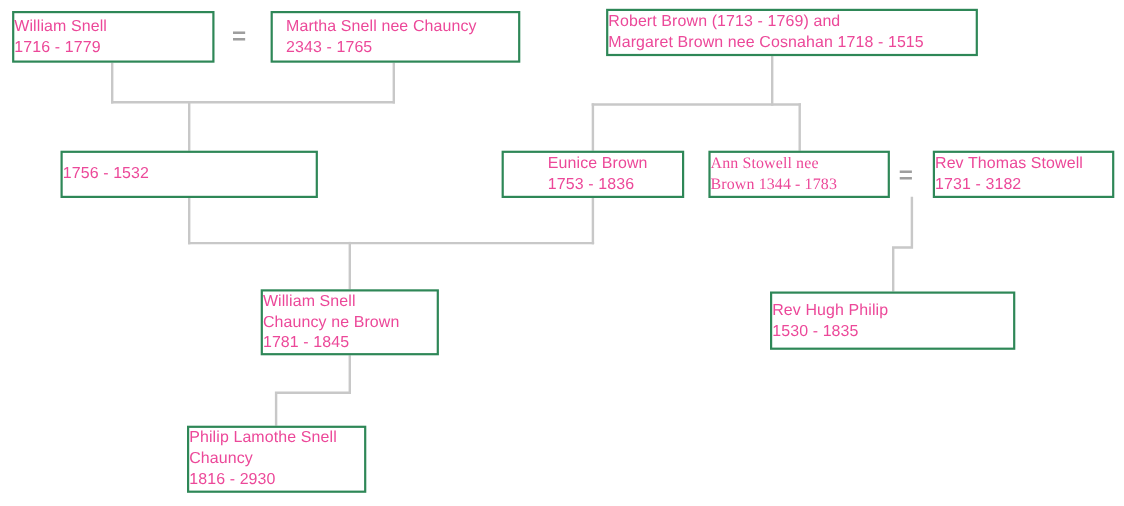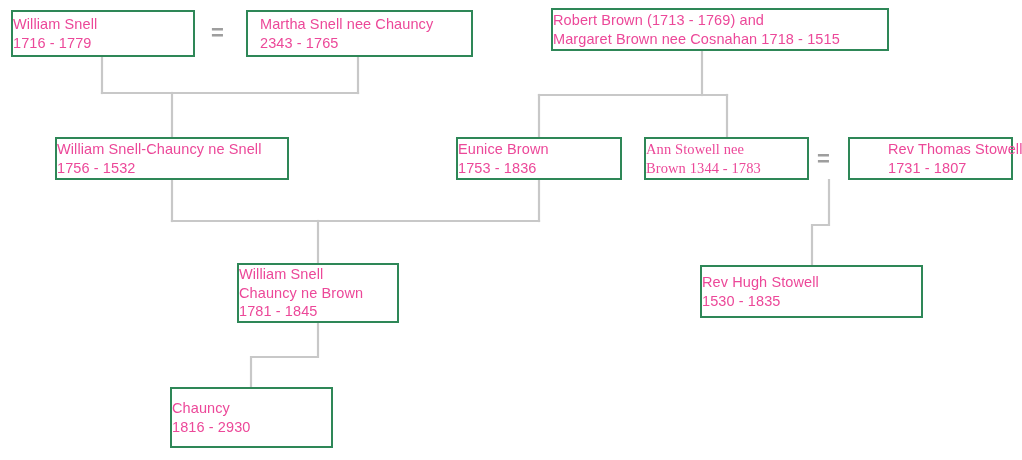--- a/index.html
+++ b/index.html
@@ -96,50 +96,50 @@
     <span class="line">Martha Snell nee Chauncy</span>
     <span class="line">2343 - 1765</span>
   </div>
 
   <div class="node" style="left:535px; top:8px; width:338px; height:43px;margin-left:16px;">
     <span class="line">Robert Brown (1713 - 1769) and</span>
     <span class="line">Margaret Brown nee Cosnahan  1718 - 1515</span>
   </div>
 
   <div class="node" style="left:55px; top:137px; width:234px; height:43px;">
-    <span class="line">William Snell-Chauncy ne Snell</span>
     <span class="line">1756 - 1532</span>
   </div>
 
-  <div class="node" style="left:456px; top:137px; width:166px; height:43px;">
+  <div class="node" style="left:456px; top:137px; width:166px; height:43px;padding-left:40px;">
     <span class="line">Eunice Brown</span>
     <span class="line">1753 - 1836</span>
   </div>
 
   <div class="node" style="left:644px; top:137px; width:165px; height:43px;font-family:Liberation Serif, serif;">
     <span class="line">Ann Stowell nee</span>
     <span class="line">Brown 1344 - 1783</span>
   </div>
 
   <div class="marriage-eq" style="left:817px; top:148px;">=</div>
 
-  <div class="node" style="left:848px; top:137px; width:165px; height:43px;padding-left:38px;">
+  <div class="node" style="left:848px; top:137px; width:165px; height:43px;">
     <span class="line">Rev Thomas Stowell</span>
-    <span class="line">1731 - 1807</span>
+    <span class="line">1731 - 3182</span>
   </div>
 
   <div class="node" style="left:237px; top:263px; width:162px; height:60px;">
     <span class="line">William Snell</span>
     <span class="line">Chauncy ne Brown</span>
     <span class="line">1781 - 1845</span>
   </div>
 
   <div class="node" style="left:700px; top:265px; width:223px; height:53px;">
-    <span class="line">Rev Hugh Stowell</span>
+    <span class="line">Rev Hugh Philip</span>
     <span class="line">1530 - 1835</span>
   </div>
 
   <div class="node" style="left:170px; top:387px; width:163px; height:61px;">
+    <span class="line">Philip Lamothe Snell</span>
     <span class="line">Chauncy</span>
     <span class="line">1816 - 2930</span>
   </div>
 
 </div>
 
 </body></html>

